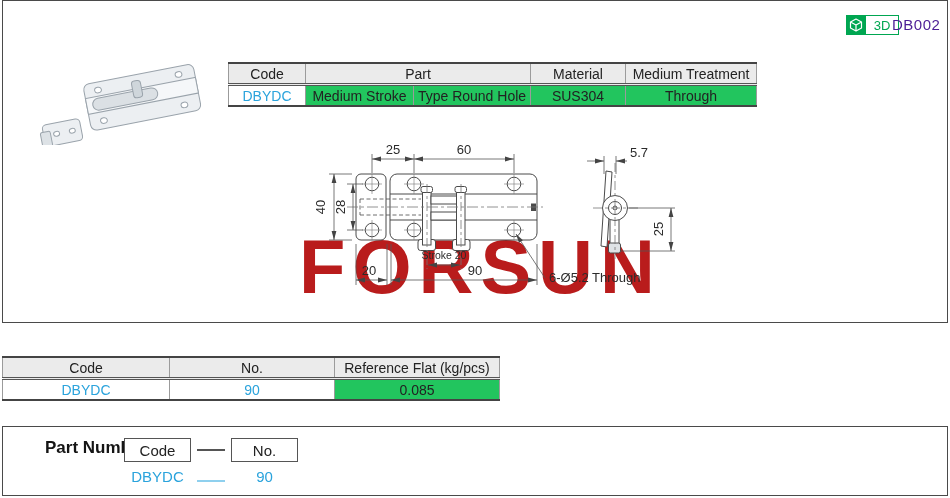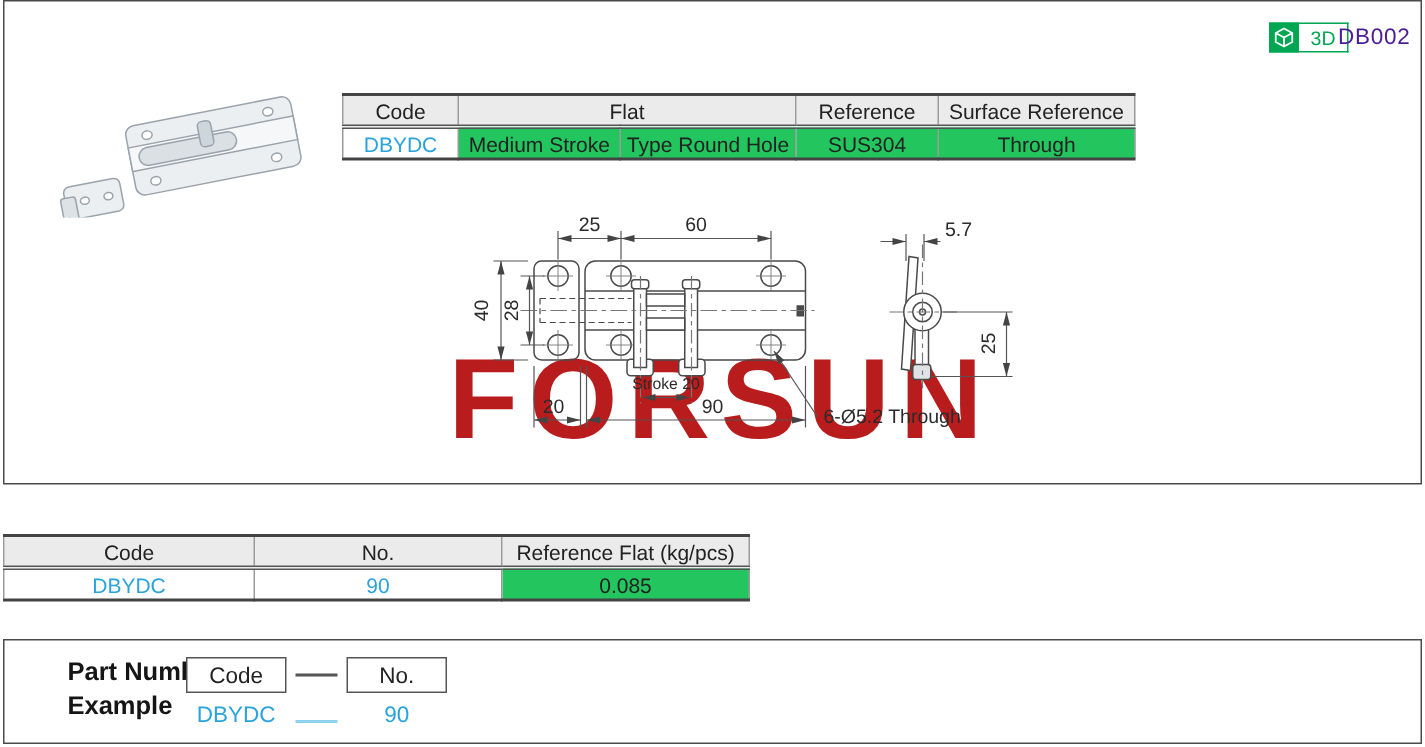--- a/index.html
+++ b/index.html
@@ -95,23 +95,23 @@
       <colgroup>
           <col style="width:77px">
           <col style="width:108px">
           <col style="width:117px">
           <col style="width:95px">
           <col style="width:131px">
         </colgroup>
       <tbody>
           <tr>
         <th>Code</th>
-        <th colspan="2">Flat</th>
-        <th>Reference</th>
-        <th>Surface Reference</th>
+        <th colspan="2">Part</th>
+        <th>Material</th>
+        <th>Medium Treatment</th>
       </tr>
       <tr>
         <td class="blue">DBYDC</td>
         <td class="hl">Medium Stroke</td>
         <td class="hl">Type Round Hole</td>
         <td class="hl">SUS304</td>
         <td class="hl">Through</td>
       </tr>
     </tbody>
       </table>
@@ -239,21 +239,20 @@
       <td class="blue">DBYDC</td>
       <td class="blue">90</td>
       <td class="hl">0.085</td>
     </tr>
   </tbody>
     </table>
 
   <div class="pn-box">
     <div class="pn-title">
       <div>Part Number</div>
-      <div>Example</div>
     </div>
     <div class="pn-cell pn-code">Code</div>
     <div class="pn-dash"></div>
     <div class="pn-cell pn-no">No.</div>
     <div class="pn-val code">DBYDC</div>
     <div class="pn-dash blue"></div>
     <div class="pn-val no">90</div>
   </div>
 
 </div>

